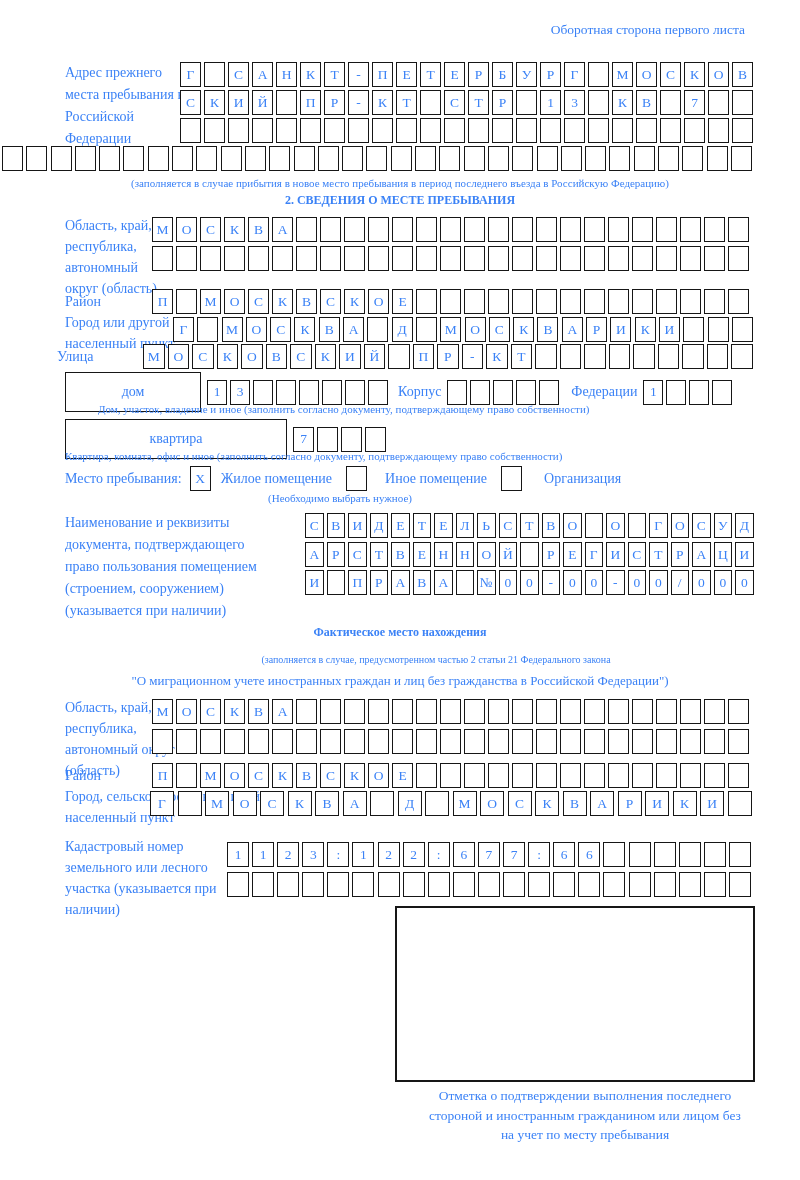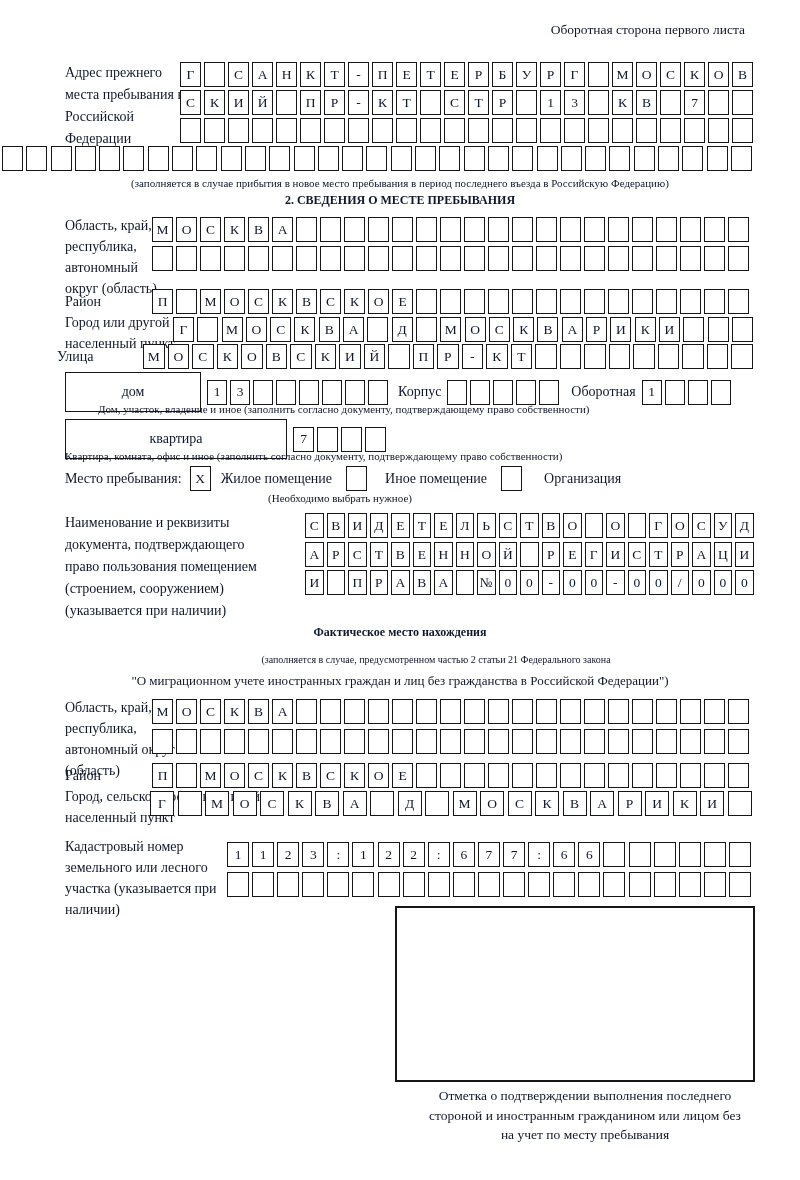--- a/index.html
+++ b/index.html
@@ -1,17 +1,17 @@
 <!DOCTYPE html>
 <html lang="ru"><head>
 <meta charset="utf-8">
 <style>
   html,body{margin:0;padding:0;background:#fff;}
   #page{position:relative;width:800px;height:1180px;background:#ffffff;
-        font-family:"Liberation Serif","DejaVu Serif",serif;color:#0f172a;overflow:hidden;}
+        font-family:"Liberation Serif","DejaVu Serif",serif;color:#3b82f6;overflow:hidden;}
   .abs{position:absolute;}
   .lbl{font-size:14px;line-height:22px;}
   .lbl-tight{font-size:14px;line-height:21px;}
   .cap{font-size:11px;line-height:16px;}
   .center{text-align:center;}
   .title{font-size:12px;font-weight:bold;}
   .hdr{font-size:13.5px;}
   .cells{display:flex;gap:var(--gap,3px);}
   .cell{box-sizing:border-box;flex:0 0 auto;width:var(--cw,20px);height:25px;
         border:1.6px solid #161616;background:#fff;display:flex;align-items:center;
@@ -302,21 +302,21 @@
         <span class="cell"></span>
       </div>
     <div class="inl" style="margin-left:10px;">Корпус</div>
     <div class="cells" style="--cw:20px;--gap:3px;margin-left:6px;">
         <span class="cell"></span>
         <span class="cell"></span>
         <span class="cell"></span>
         <span class="cell"></span>
         <span class="cell"></span>
       </div>
-    <div class="inl" style="margin-left:12px;">Оборотная</div>
+    <div class="inl" style="margin-left:12px;">Федерации</div>
     <div class="cells" style="--cw:20px;--gap:3px;margin-left:6px;">
         <span class="cell">1</span>
         <span class="cell"></span>
         <span class="cell"></span>
         <span class="cell"></span>
       </div>
   </div>
   <div class="abs cap" style="left:70px;top:401px;margin-left:28px;">Дом, участок, владение и иное (заполнить согласно документу, подтверждающему право собственности)</div>
 
   <div class="abs flexrow" style="left:65px;top:419px;">

